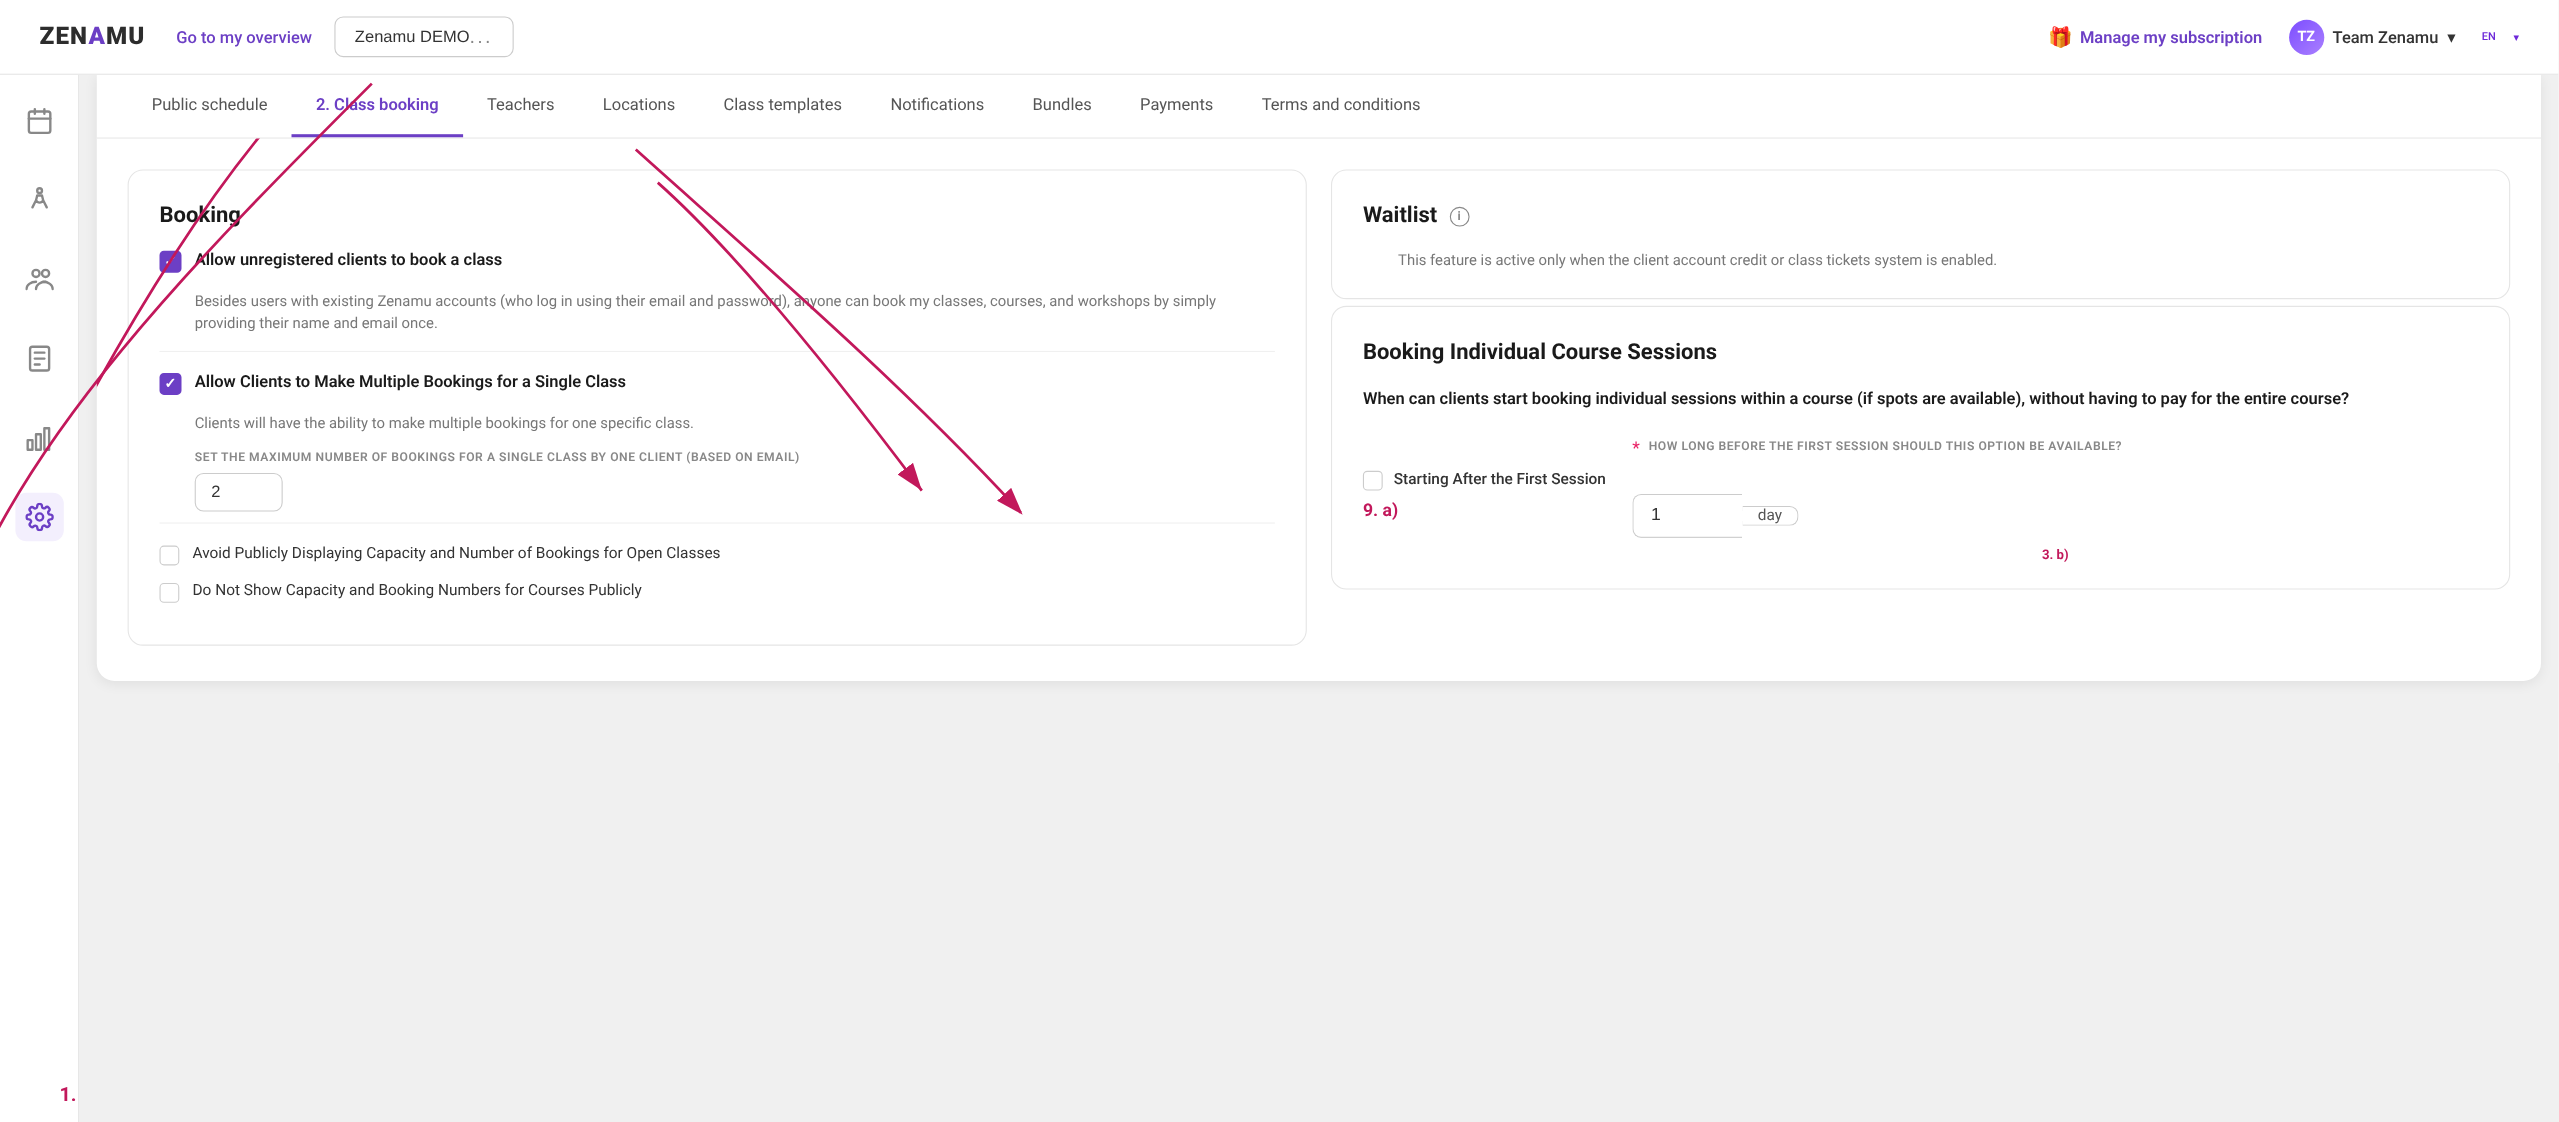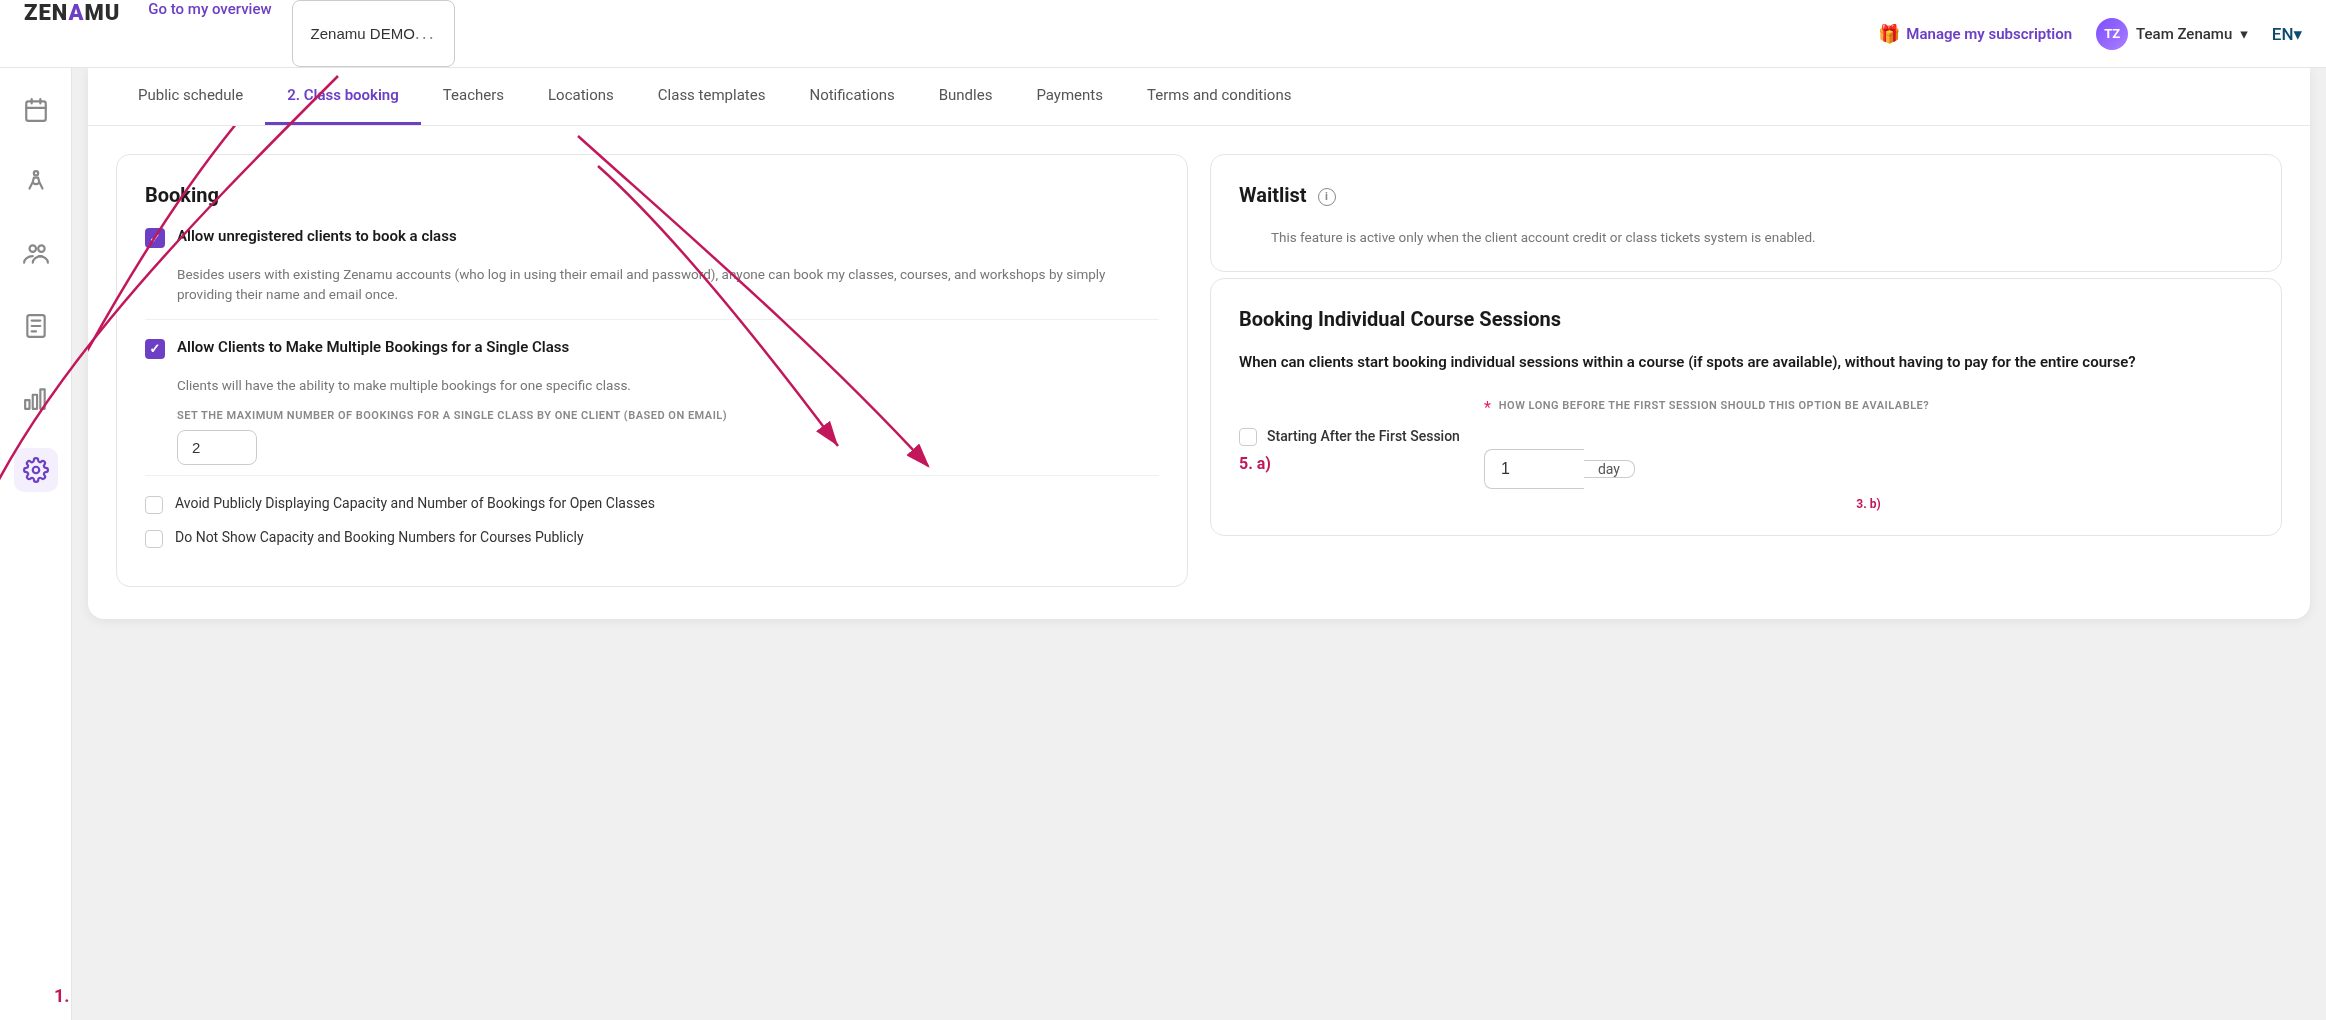--- a/index.html
+++ b/index.html
@@ -3,21 +3,22 @@
   <meta charset="utf-8">
   <style>
     * { box-sizing: border-box; margin: 0; padding: 0; }
     body { font-family: -apple-system, BlinkMacSystemFont, 'Segoe UI', Roboto, sans-serif; background: #f0f0f0; min-height: 100vh; }
 
     
     .top-bar {
       background: #fff;
       border-bottom: 1px solid #e5e5e5;
       display: flex;
-      padding: 0 24px;
+      align-items: center;
+      padding: 0 36px;
       height: 68px;
       position: relative;
       z-index: 10;
     }
     .logo {
       font-weight: 900;
       font-size: 22px;
       color: #2d2d2d;
       letter-spacing: 1px;
       margin-right: 28px;
@@ -75,26 +76,26 @@
       border-radius: 50%;
       background: linear-gradient(135deg, #7c4dff, #aa80ff);
       display: flex;
       align-items: center;
       justify-content: center;
       color: white;
       font-size: 13px;
       font-weight: 700;
     }
     .lang-btn {
-      font-size: 17px;
-      color: #0c4a6e;
-      cursor: pointer;
-      display: flex;
-      align-items: center;
-      gap: 0;
+      font-size: 10px;
+      color: #6d28d9;
+      cursor: pointer;
+      display: flex;
+      align-items: center;
+      gap: 16px;
       font-weight: 500;
     }
 
     
     .main-layout {
       display: flex;
       min-height: calc(100vh - 68px);
     }
 
     
@@ -545,21 +546,21 @@
             <div class="booking-sessions-desc">When can clients start booking individual sessions within a course (if spots are available), without having to pay for the entire course?</div>
 
             <div class="sessions-row">
 
               <div style="flex: 0 0 auto; min-width: 220px;">
                 <div class="session-checkbox-area">
                   <div class="small-checkbox-box"></div>
                   <span class="session-checkbox-label">Starting After the First Session</span>
                 </div>
 
-                <div style="color:#c2185b; font-size:16px; font-weight:700; margin-top:8px; margin-left:0px;">5. a)</div>
+                <div style="color:#c2185b; font-size:16px; font-weight:700; margin-top:8px; margin-left:0px;">9. a)</div>
               </div>
 
               <div class="right-section">
                 <div style="display:flex; align-items:flex-start; gap:4px; margin-bottom:10px;">
                   <span class="required-star">*</span>
                   <div class="right-label">HOW LONG BEFORE THE FIRST SESSION SHOULD THIS OPTION BE AVAILABLE?</div>
                 </div>
                 <div class="day-input-group">
                   <input class="day-input" type="number" value="1" style="">
                   <div class="day-suffix">day</div>

